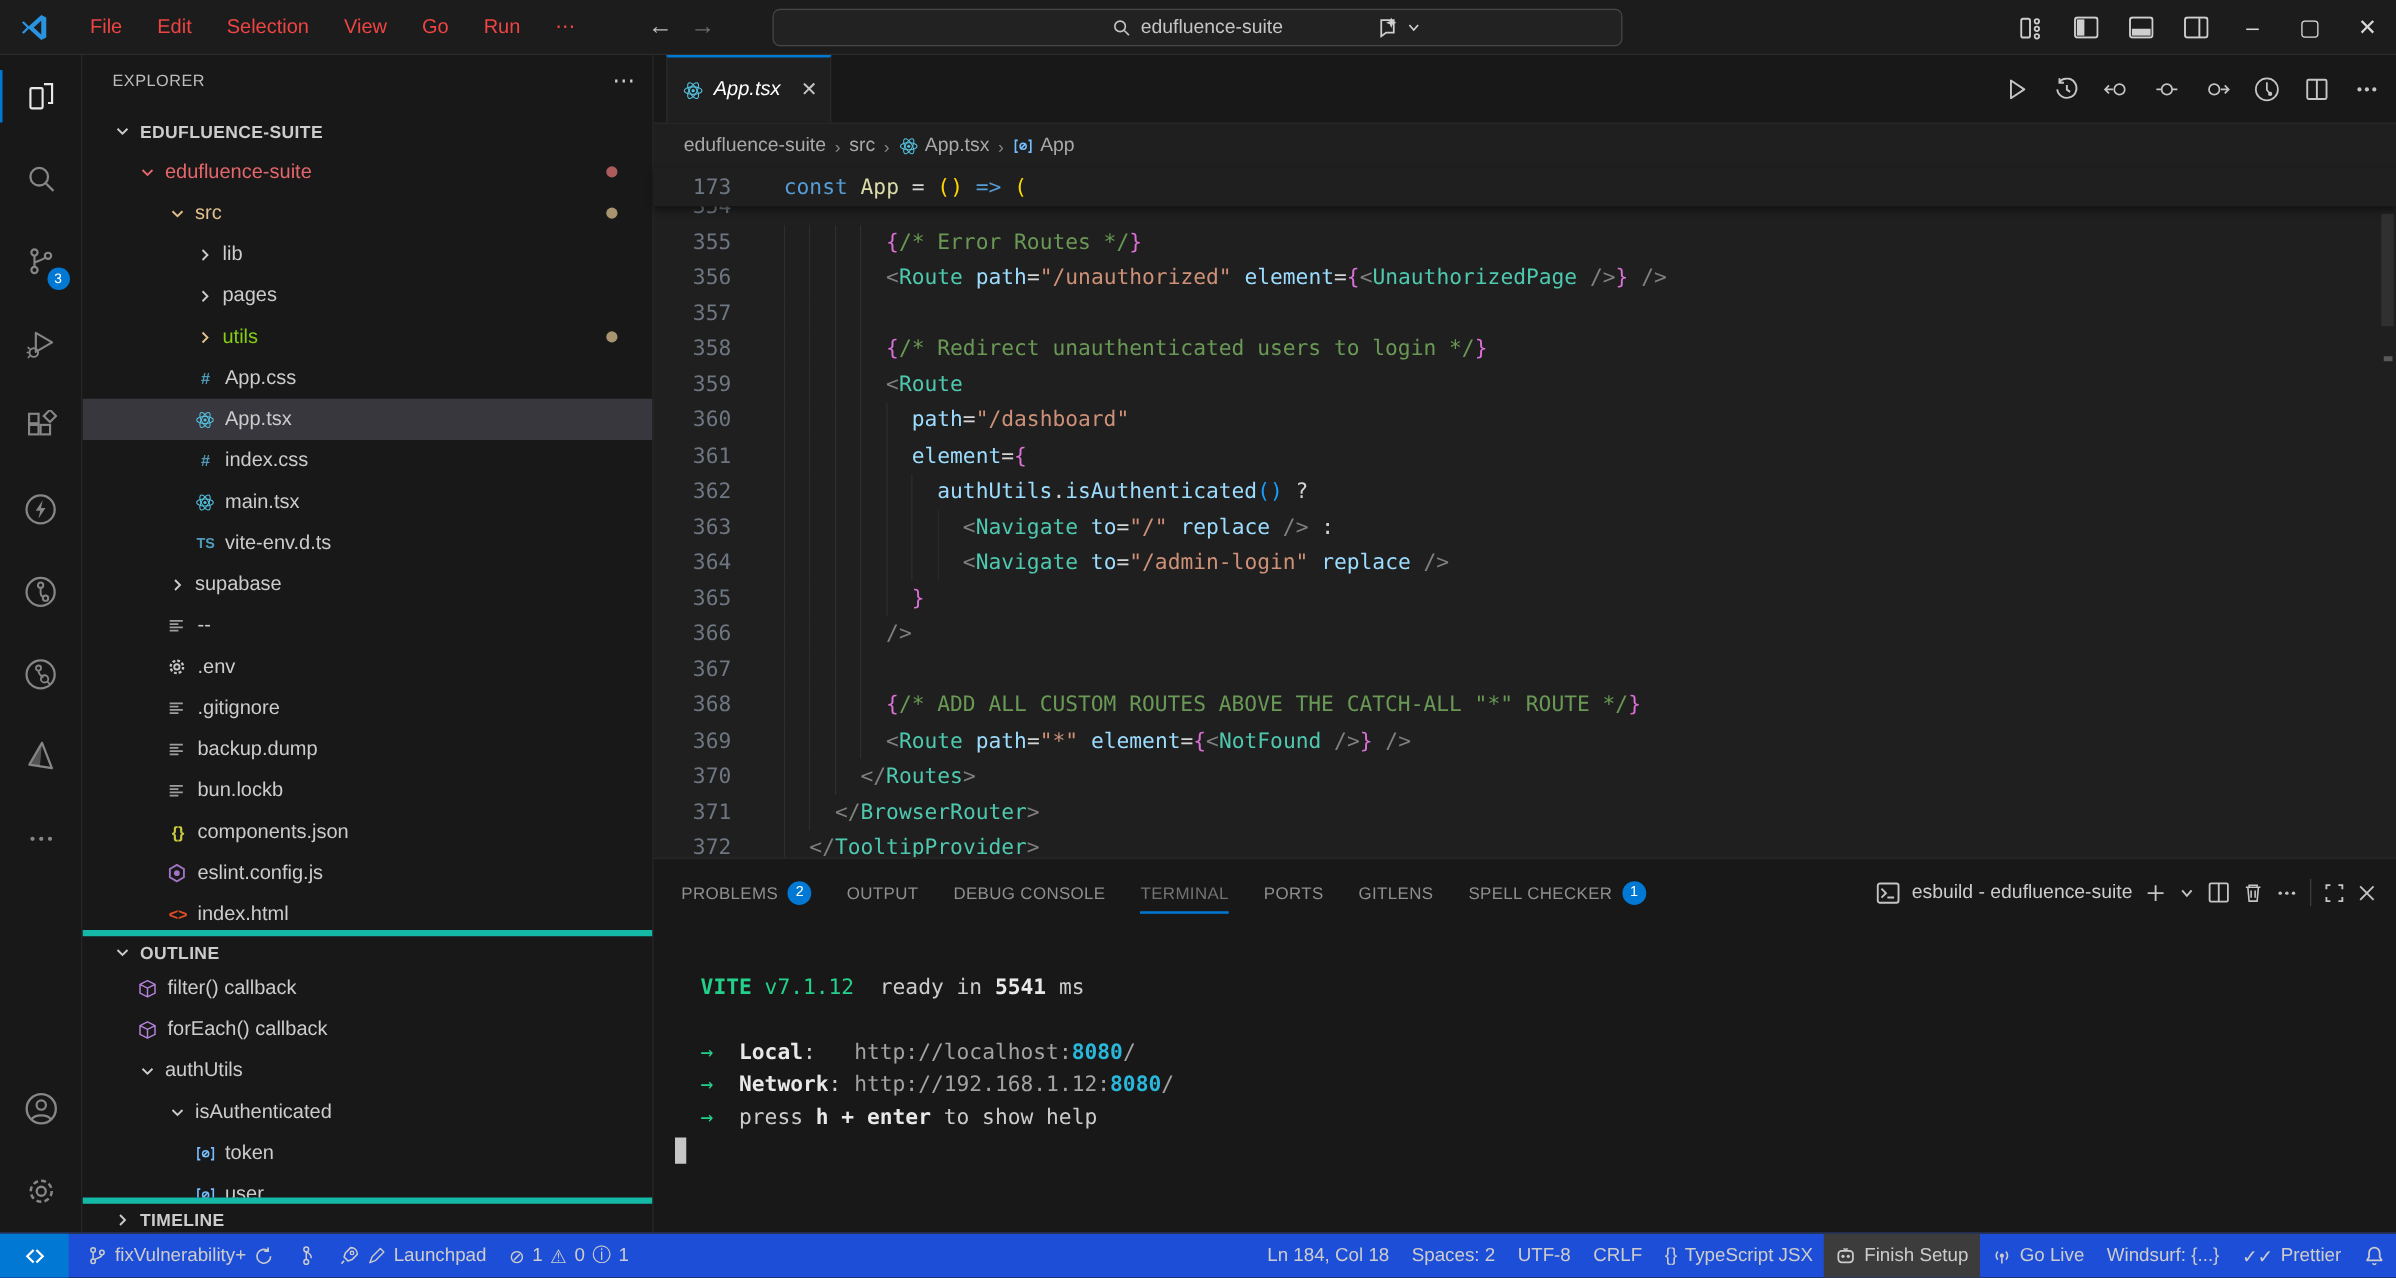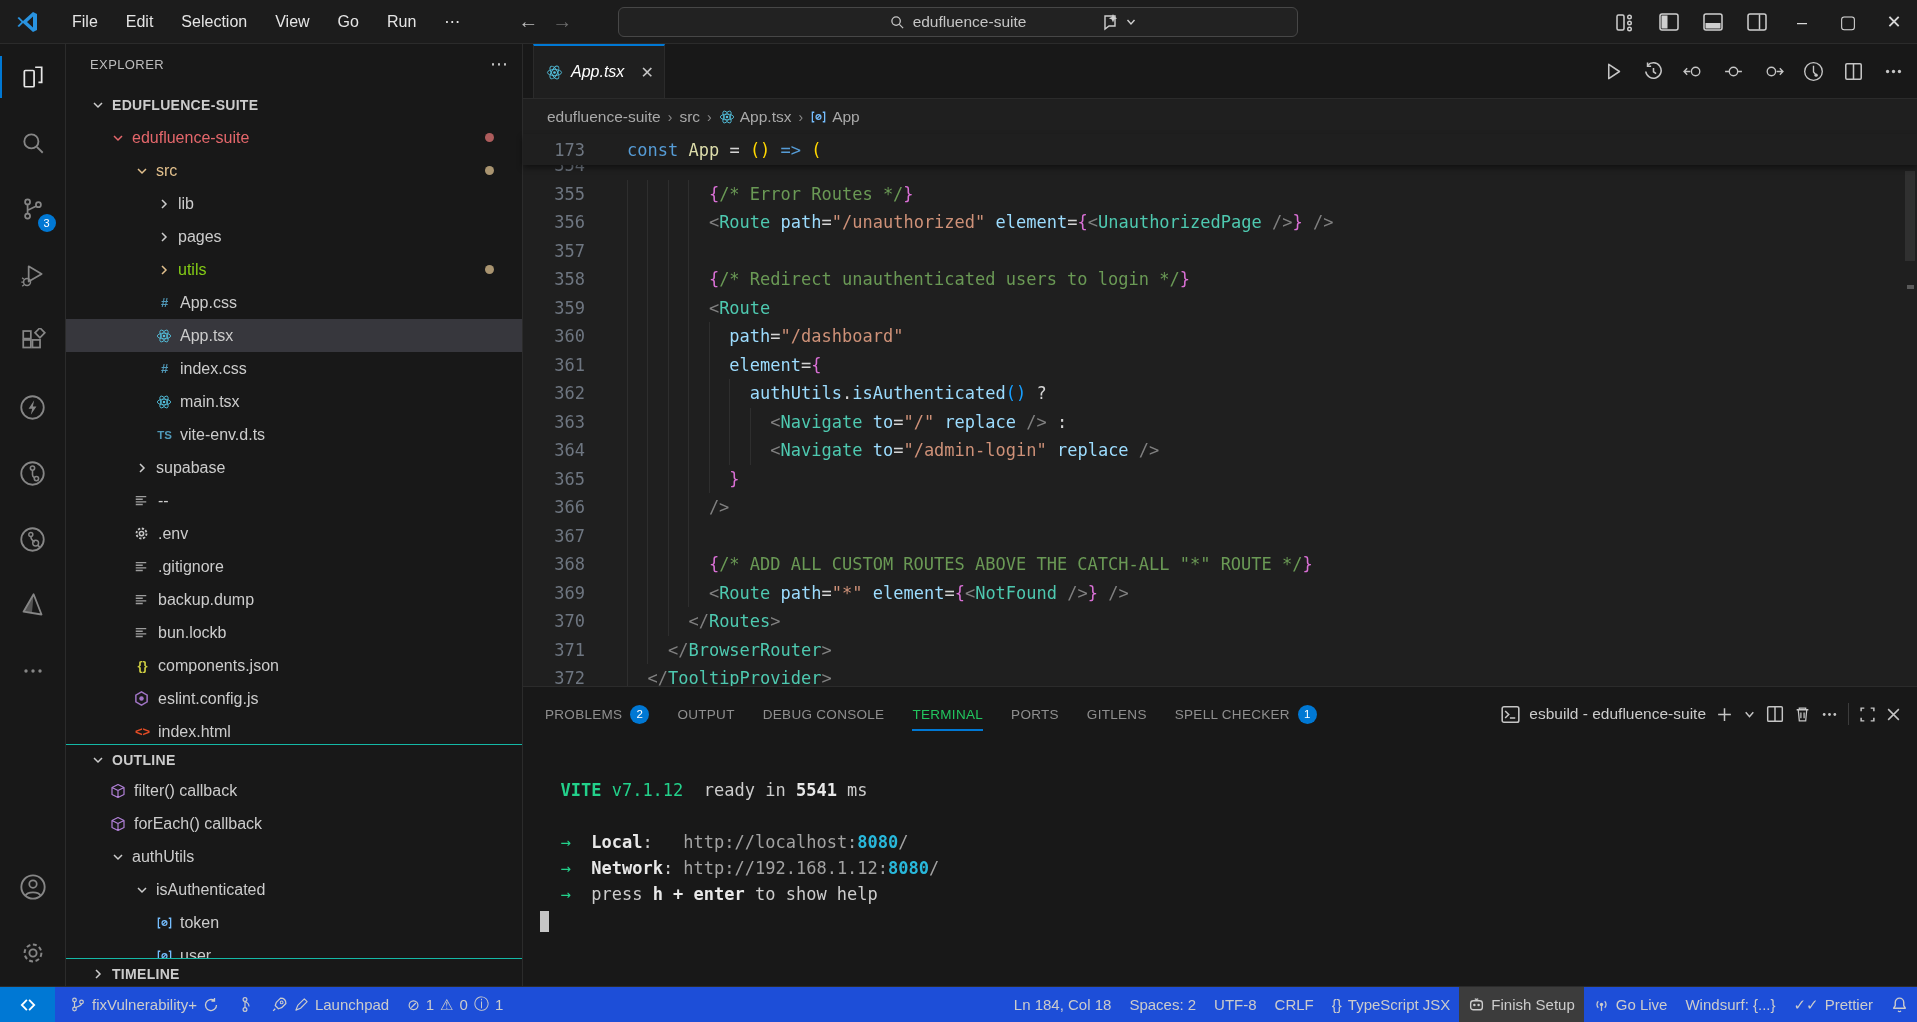--- a/index.html
+++ b/index.html
@@ -4,21 +4,21 @@
 <style>
   * { margin:0; padding:0; box-sizing:border-box; }
   html,body { width:1917px; height:1022px; overflow:hidden; background:#181818;
     font-family:"Liberation Sans", sans-serif; color:#cccccc; }
 
   
   .titlebar { position:absolute; left:0; top:0; width:1917px; height:44px; background:#1c1c1c;
     display:flex; align-items:center; border-bottom:1px solid #2b2b2b; }
   .tb-logo { width:24px; height:24px; margin-left:16px; }
   .menu { display:flex; margin-left:18px; }
-  .menu-item { padding:0 14px; height:30px; line-height:30px; font-size:16px; color:#e5e5e5; border-radius:5px; cursor:default; }
+  .menu-item { padding:0 14px; height:30px; line-height:30px; font-size:16px; color:#ef4444; border-radius:5px; cursor:default; }
   .nav-arrows { display:flex; gap:14px; margin-left:44px; font-size:20px; color:#bdbdbd; }
   .nav-arrows .dis { color:#6c6c6c; }
   .cmd-center { position:absolute; left:618px; top:7px; width:680px; height:30px; background:#222222;
     border:1px solid #474747; border-radius:6px; display:flex; align-items:center; justify-content:center;
     color:#c5c5c5; font-size:15.5px; gap:8px; }
   .tb-right { position:absolute; right:0; top:0; height:44px; display:flex; align-items:center; }
   .tb-ic { width:44px; height:44px; display:flex; align-items:center; justify-content:center; color:#cfcfcf; }
   .sparkle-group { position:absolute; right:780px; top:0; height:44px; display:flex; align-items:center; gap:2px; color:#cfcfcf; }
   .win-ctrl { width:46px; height:44px; display:flex; align-items:center; justify-content:center; font-size:18px; color:#d8d8d8; }
 
@@ -38,21 +38,21 @@
   .sb-header { height:40px; display:flex; align-items:center; padding:0 14px 0 24px; flex:none; }
   .sb-title { font-size:13px; color:#bdbdbd; letter-spacing:.4px; }
   .sb-more { margin-left:auto; color:#cccccc; font-size:18px; }
   .tree { height:660px; overflow:hidden; padding-top:4px; flex:none; }
   .row { height:33px; display:flex; align-items:center; font-size:16px; color:#cccccc; position:relative; cursor:default; }
   .row.sel { background:#37373d; }
   .row .chev { width:16px; height:16px; margin-right:6px; color:#cccccc; flex:none; }
   .row .ficon { width:17px; margin-right:7px; font-size:13px; font-weight:bold; text-align:center; flex:none; }
   .row .dot { position:absolute; right:28px; width:9px; height:9px; border-radius:50%; }
   .row.rootrow { font-weight:bold; font-size:14px; letter-spacing:.3px; }
-  .sec-header { height:30px; display:flex; align-items:center; border-top:1px solid #14b8a6;
+  .sec-header { height:30px; display:flex; align-items:center; border-top:5px solid #14b8a6;
     font-weight:bold; font-size:14px; padding-left:24px; flex:none; letter-spacing:.3px; }
   .sec-header .chev { width:16px; height:16px; margin-right:6px; }
   .outline-items { height:184px; overflow:hidden; flex:none; }
 
   
   .editor { position:absolute; left:523px; top:44px; right:0; bottom:36px; background:#1f1f1f; }
   .tabbar { height:55px; background:#181818; display:flex; align-items:stretch; border-bottom:1px solid #2b2b2b; position:relative; }
   .tab { width:132px; margin-left:10px; background:#1f1f1f; border-top:2px solid #0078d4;
     border-left:1px solid #2b2b2b; border-right:1px solid #2b2b2b; display:flex; align-items:center; padding:0 10px 0 12px; gap:8px; }
   .tab-label { font-style:italic; font-size:16px; color:#ffffff; }
@@ -76,21 +76,21 @@
   .tk-br1 { color:#ffd700; } .tk-br2 { color:#da70d6; } .tk-br3 { color:#179fff; }
   .tk-tag { color:#4ec9b0; } .tk-attr { color:#9cdcfe; } .tk-str { color:#ce9178; }
   .tk-com { color:#6a9955; } .tk-ang { color:#808080; }
   .vscroll { position:absolute; right:2px; top:6px; width:10px; height:90px; background:#4a4a4a66; border-radius:0; }
   .ov-mark { position:absolute; right:3px; width:7px; height:4px; background:#8c8c8c88; }
 
   
   .panel { position:absolute; left:0; right:0; bottom:0; height:300px; background:#181818; border-top:1px solid #2b2b2b; }
   .panel-tabs { height:54px; display:flex; align-items:center; padding-left:22px; }
   .ptab { font-size:13.5px; color:#8f8f8f; margin-right:28px; height:54px; display:flex; align-items:center; gap:8px; letter-spacing:.3px; position:relative; }
-  .ptab.active { color:#22c55e; }
+  .ptab.active { color:#737373; }
   .ptab.active::after { content:""; position:absolute; left:0; right:0; bottom:10px; height:2px; background:#0078d4; }
   .pbadge { min-width:19px; height:19px; border-radius:10px; background:#0078d4; color:#fff; font-size:11.5px;
     display:flex; align-items:center; justify-content:center; padding:0 5px; }
   .panel-right { margin-left:auto; display:flex; align-items:center; gap:10px; padding-right:16px; color:#c5c5c5; }
   .term-label { display:flex; align-items:center; gap:9px; font-size:15.5px; color:#cccccc; }
   .p-sep { width:1px; height:22px; background:#3c3c3c; }
   .terminal { padding:36px 0 0 17px; font-family:"DejaVu Sans Mono", monospace; font-size:17px; }
   .tline { height:26px; white-space:pre; line-height:26px; }
   .t-g { color:#23d18b; } .t-b { font-weight:bold; color:#e8e8e8; }
   .t-gb { color:#23d18b; font-weight:bold; }

